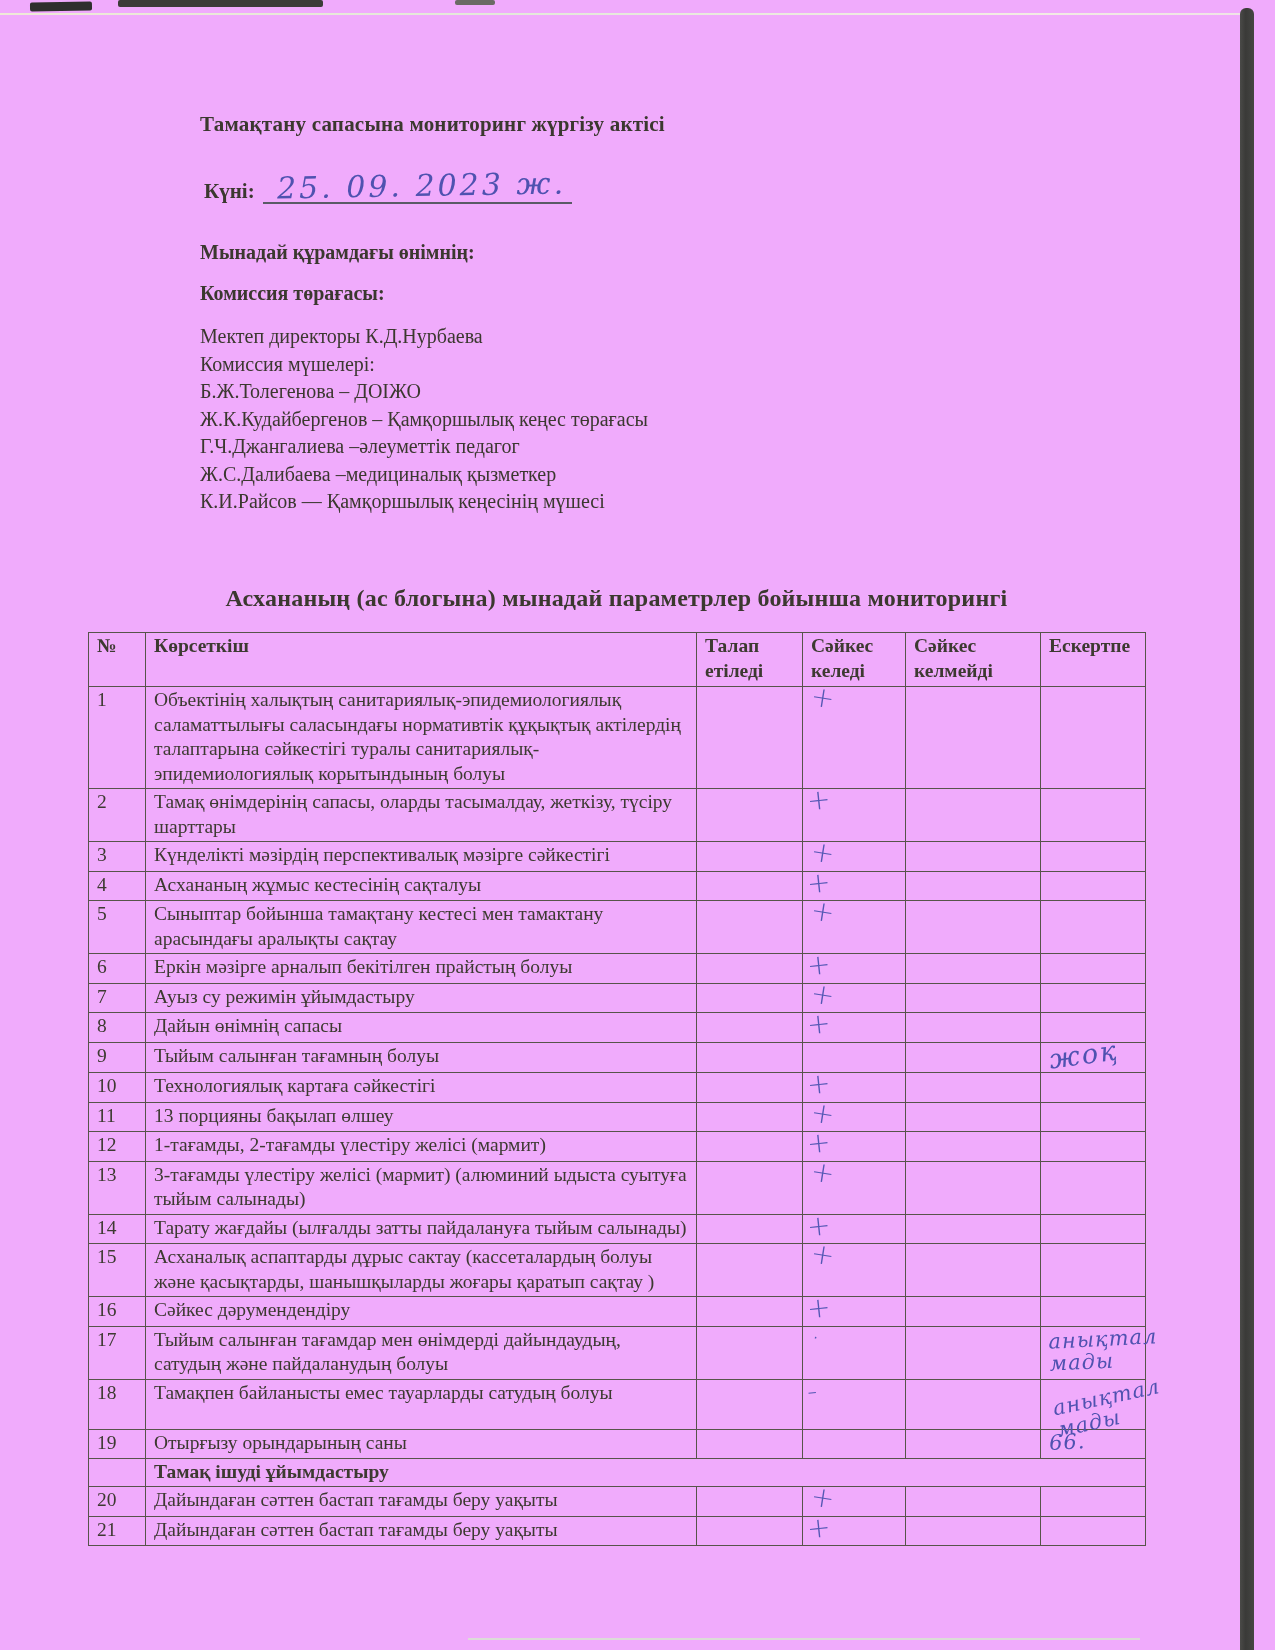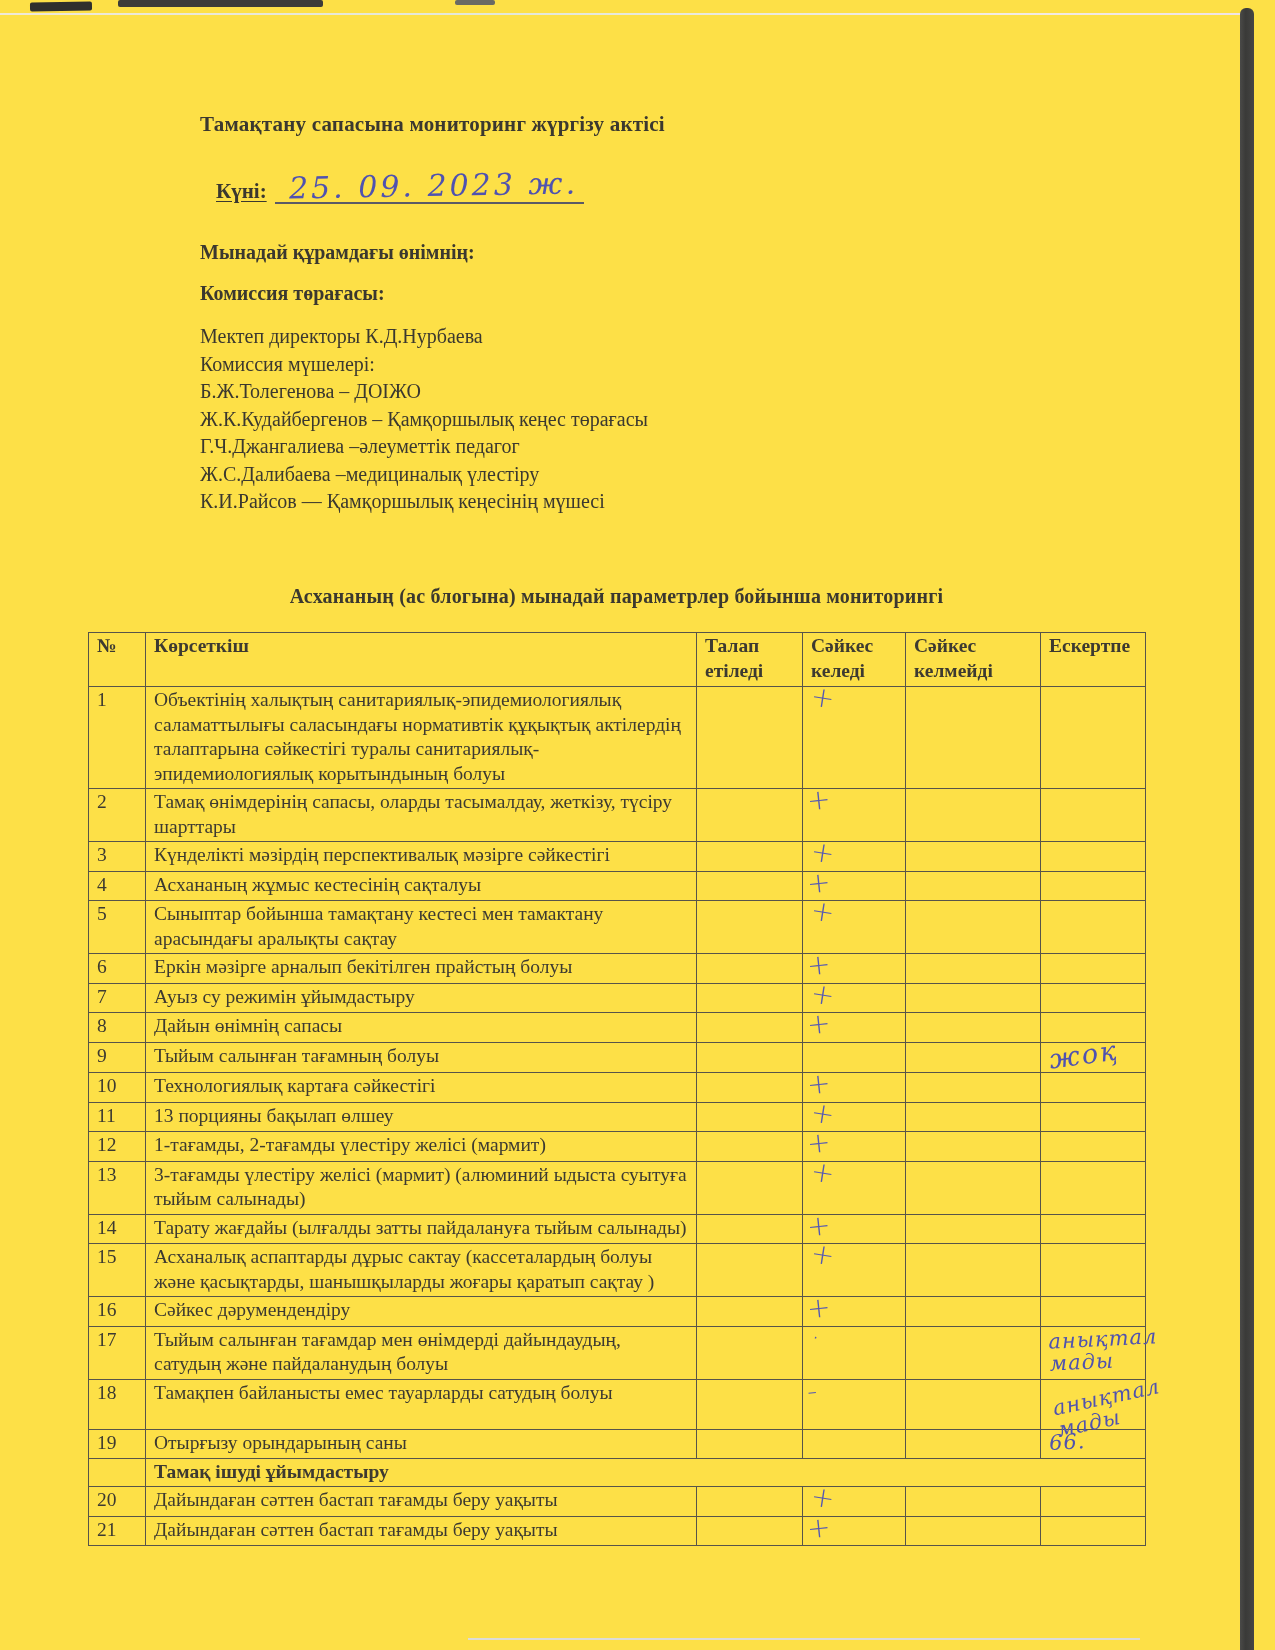--- a/index.html
+++ b/index.html
@@ -4,50 +4,50 @@
 <style>
   html,body{margin:0;padding:0;}
   body{
     width:1275px;height:1650px;
     background:#ffffff;
     font-family:"Liberation Serif", serif;
     color:#3b382f;
     position:relative;
     overflow:hidden;
   }
-  .paper{position:absolute;inset:0;background:#fde047;}
+  .paper{position:absolute;inset:0;background:#f0abfc;}
   
   .top-smudge-1{position:absolute;left:30px;top:2px;width:62px;height:9px;background:#2f2f2d;border-radius:2px;transform:rotate(-1deg);}
   .top-smudge-2{position:absolute;left:118px;top:0;width:205px;height:7px;background:#3c3c38;border-radius:2px;}
   .top-smudge-3{position:absolute;left:455px;top:0;width:40px;height:5px;background:#6a6a64;border-radius:2px;}
   .top-faint-line{position:absolute;left:0;top:13px;width:1252px;height:2px;background:linear-gradient(90deg,#efe9d8,#e3e8da 40%,#f3ece4 80%,#efe3e6);}
   .scan-bar{position:absolute;left:1240px;top:8px;width:14px;height:1642px;background:linear-gradient(90deg,#4a4a48,#3a3a38 40%,#454543);border-radius:6px 6px 0 0;}
   .bottom-faint-line{position:absolute;left:468px;top:1638px;width:672px;height:2px;background:#dcdcd8;}
 
   
   .doc-header{position:absolute;left:200px;top:112px;width:880px;}
   .doc-title{font-size:21px;font-weight:bold;margin:0 0 34px 0;letter-spacing:0.2px;}
-  .date-line{margin:0 0 24px 16px;height:46px;text-decoration:underline;}
+  .date-line{margin:0 0 24px 4px;height:46px;}
   .b{font-weight:bold;font-size:20px;}
   .date-label{font-size:21px;font-weight:bold;vertical-align:bottom;}
   .date-underline{display:inline-block;width:295px;margin-left:8px;border-bottom:2px solid #5a5a66;padding:0 0 1px 14px;vertical-align:bottom;}
   .hand{
     color:#4f52b0;
     font-family:"DejaVu Serif", serif;
     font-style:italic;
   }
   .date-value{font-size:30px;letter-spacing:3px;line-height:30px;display:inline-block;transform:rotate(-1deg);}
   .hdr-line{margin:0 0 18px 0;font-size:20px;}
   .members{margin-top:10px;}
   .members p{margin:0;font-size:20px;line-height:27.5px;font-weight:normal;}
 
   
   .table-title{
     position:absolute;left:88px;top:585px;width:1057px;
-    text-align:center;font-size:20px;font-weight:bold;margin:0;letter-spacing:0.2px;
+    text-align:center;font-size:24px;font-weight:bold;margin:0;letter-spacing:0.2px;
   }
 
   
   table.monitoring{
     position:absolute;left:88px;top:632px;width:1057px;
     border-collapse:collapse;table-layout:fixed;
     font-size:19.5px;color:#3d3a31;
   }
   table.monitoring col.c1{width:57px;}
   table.monitoring col.c2{width:551px;}
@@ -102,21 +102,21 @@
       <span class="date-label">Күні:</span><span class="date-underline"><span class="hand date-value">25. 09. 2023 ж.</span></span>
     </div>
     <p class="hdr-line b">Мынадай құрамдағы өнімнің:</p>
     <p class="hdr-line b">Комиссия  төрағасы:</p>
     <div class="members" id="members">
         <p>Мектеп  директоры  К.Д.Нурбаева</p>
         <p>Комиссия  мүшелері:</p>
         <p>Б.Ж.Толегенова – ДОІЖО</p>
         <p>Ж.К.Кудайбергенов  –  Қамқоршылық кеңес төрағасы</p>
         <p>Г.Ч.Джангалиева –әлеуметтік педагог</p>
-        <p>Ж.С.Далибаева –медициналық үлестіру</p>
+        <p>Ж.С.Далибаева –медициналық қызметкер</p>
         <p>К.И.Райсов —  Қамқоршылық кеңесінің мүшесі</p>
       </div>
   </div>
 
   <h2 class="table-title">Асхананың  (ас блогына) мынадай параметрлер бойынша мониторингі</h2>
 
   <table class="monitoring">
     <colgroup>
       <col class="c1">
         <col class="c2">

